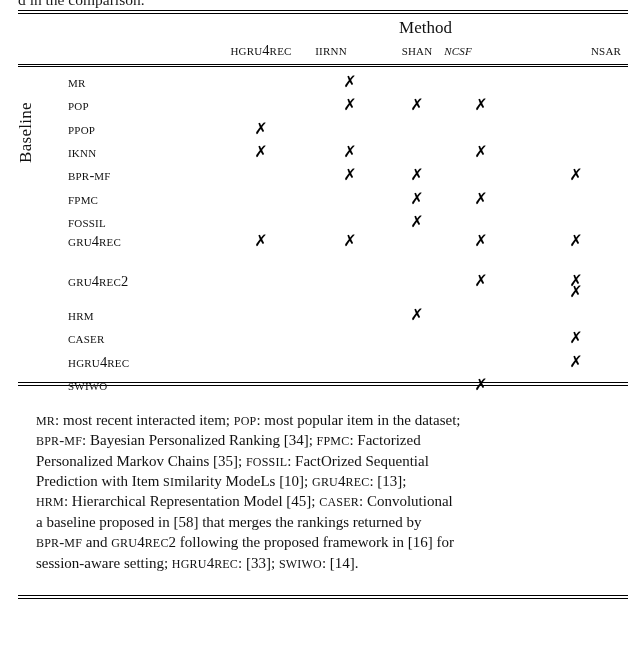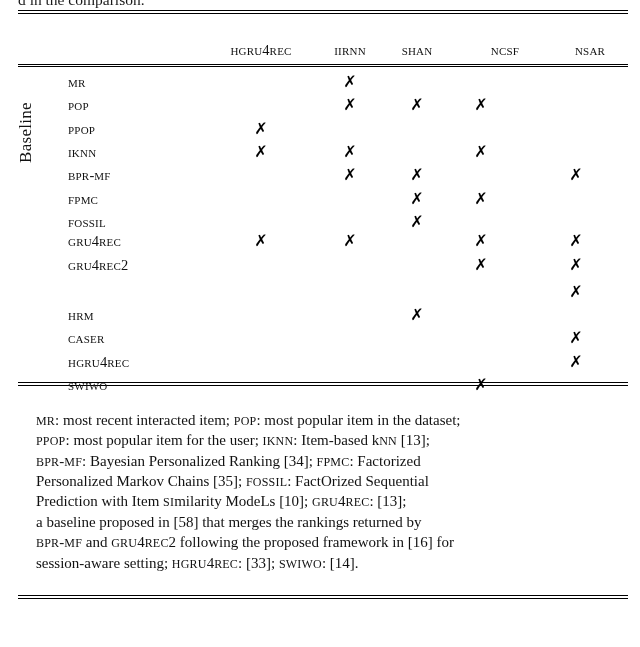--- a/index.html
+++ b/index.html
@@ -144,26 +144,27 @@
 </head>
 <body>
 
 <div class="clipped-line">d in the comparison.</div>
 
 <div class="table-wrap">
 
   <div class="rule-double"></div>
 
   <div class="header-block">
+    <div class="method-title-inner">Method</div>
     <div class="col-heads" id="col-heads">
         <div class="col-head" style="left: 243px;"><span class="sc">HGRU</span>4<span class="sc">REC</span></div>
-        <div class="col-head" style="left: 332px;"><span class="sc">IIRNN</span></div>
+        <div class="col-head" style="left: 313px;"><span class="sc">IIRNN</span></div>
         <div class="col-head" style="left: 399px;"><span class="sc">SHAN</span></div>
-        <div class="col-head" style="left: 487px;"><span class="sc">NCSF</span></div>
-        <div class="col-head" style="left: 572px;"><span class="sc">NSAR</span></div>
+        <div class="col-head" style="left: 440px; font-style: italic;"><span class="sc">NCSF</span></div>
+        <div class="col-head" style="left: 588px;"><span class="sc">NSAR</span></div>
       </div>
   </div>
 
   <div class="rule-double"></div>
 
   <div class="body-block">
     <div class="rotated-group-label">Baseline</div>
     <div id="rows-host">
         <div class="row" style="top: 5px;">
           <div class="row-label"><span class="sc">MR</span></div>
@@ -200,21 +201,21 @@
           <div class="row-label"><span class="sc">FOSSIL</span></div>
           <div class="mark" style="left: 399px;">✗</div>
         </div>
         <div class="row" style="top: 164px;">
           <div class="row-label"><span class="sc">GRU</span>4<span class="sc">REC</span></div>
           <div class="mark" style="left: 243px;">✗</div>
           <div class="mark" style="left: 332px;">✗</div>
           <div class="mark" style="left: 463px;">✗</div>
           <div class="mark" style="left: 558px;">✗</div>
         </div>
-        <div class="row" style="top: 188px;">
+        <div class="row" style="top: 204px;">
           <div class="row-label"><span class="sc">GRU</span>4<span class="sc">REC</span>2</div>
           <div class="mark" style="left: 463px;">✗</div>
           <div class="mark" style="left: 558px;">✗</div>
         </div>
         <div class="row" style="top: 214.7px;">
           <div class="mark" style="left: 558px;">✗</div>
         </div>
         <div class="row" style="top: 238px;">
           <div class="row-label"><span class="sc">HRM</span></div>
           <div class="mark" style="left: 399px;">✗</div>
@@ -232,24 +233,24 @@
           <div class="mark" style="left: 463px;">✗</div>
         </div>
       </div>
   </div>
 
   <div class="rule-double"></div>
 
   <div class="legend" id="legend-host">
       <p>
         <span class="ln"><span class="sc">MR</span>: most recent interacted item; <span class="sc">POP</span>: most popular item in the dataset;</span>
-        <span class="ln"><span class="sc">PPOP</span>: most popular item for the user; <span class="sc">IKNN</span>: Item-based k<span class="sc">NN</span> [13];</span>
         <span class="ln"><span class="sc">BPR</span>-<span class="sc">MF</span>: Bayesian Personalized Ranking [34]; <span class="sc">FPMC</span>: Factorized</span>
         <span class="ln">Personalized Markov Chains [35]; <span class="sc">FOSSIL</span>: FactOrized Sequential</span>
         <span class="ln">Prediction with Item <span class="sc">SI</span>milarity ModeLs [10]; <span class="sc">GRU</span>4<span class="sc">REC</span>: [13];</span>
+        <span class="ln"><span class="sc">HRM</span>: Hierarchical Representation Model [45]; <span class="sc">CASER</span>: Convolutional</span>
         <span class="ln">a baseline proposed in [58] that merges the rankings returned by</span>
         <span class="ln"><span class="sc">BPR</span>-<span class="sc">MF</span> and <span class="sc">GRU</span>4<span class="sc">REC</span>2 following the proposed framework in [16] for</span>
         <span class="ln">session-aware setting; <span class="sc">HGRU</span>4<span class="sc">REC</span>: [33]; <span class="sc">SWIWO</span>: [14].</span>
       </p>
     </div>
 
   <div class="rule-double"></div>
 
 </div>
 

